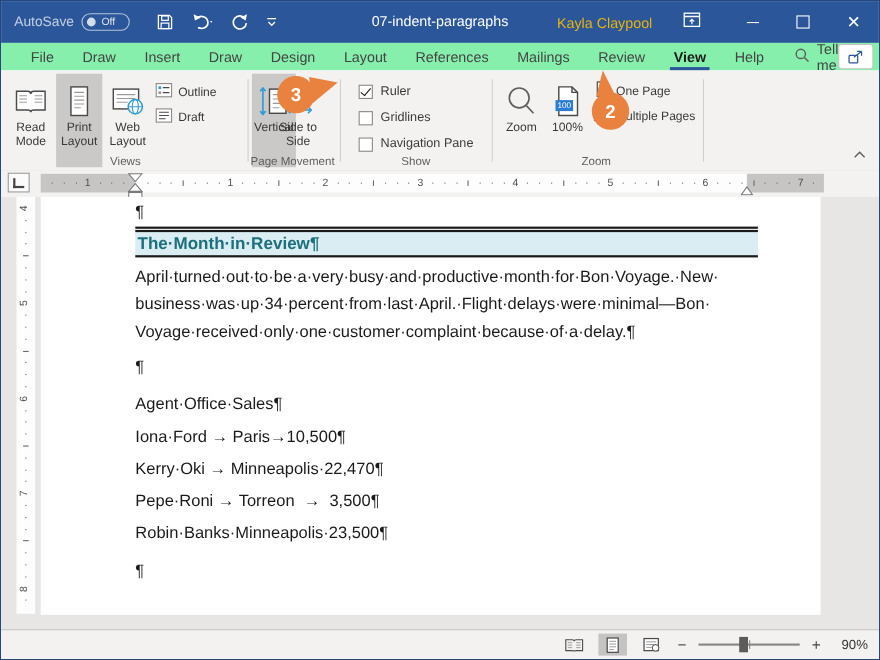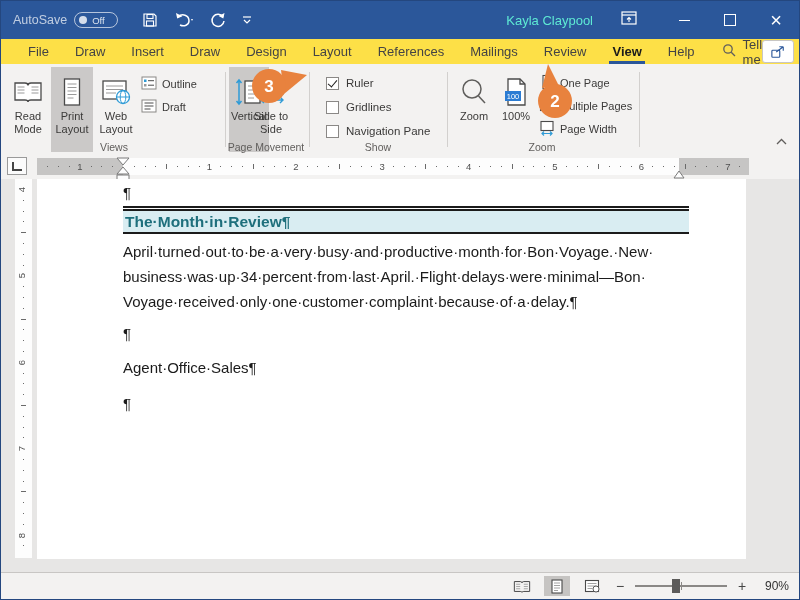--- a/index.html
+++ b/index.html
@@ -8,29 +8,29 @@
   
   .titlebar{position:absolute;left:0;top:0;right:0;height:38px;background:#2b579a;display:flex;align-items:center;color:#fff;}
   .autosave{display:flex;align-items:center;gap:7px;margin-left:12px;font-size:12.5px;color:rgba(255,255,255,.7);}
   .toggle{width:44px;height:16px;border:1px solid rgba(255,255,255,.65);border-radius:9px;display:flex;align-items:center;padding:0 4px;gap:5px;box-sizing:border-box;}
   .toggle-dot{width:8px;height:8px;border-radius:50%;background:rgba(255,255,255,.8);}
   .toggle-label{font-size:9.5px;color:rgba(255,255,255,.85);}
   .qat{display:flex;align-items:center;gap:16px;margin-left:24px;}
   .qat svg{display:block;}
   .tb-title{position:absolute;left:50%;transform:translateX(-50%);top:0;line-height:38px;font-size:13px;color:#fff;white-space:nowrap;}
   .tb-right{margin-left:auto;display:flex;align-items:center;height:100%;}
-  .tb-user{font-size:13px;margin-right:28px;color:#5eead4;}
+  .tb-user{font-size:13px;margin-right:28px;color:#eab308;}
   .ribbonopts{margin-right:24px;}
   .winbtn{width:46px;height:100%;display:flex;align-items:center;justify-content:center;color:#fff;}
   .minbar{width:11px;border-top:1.2px solid #fff;display:block;}
   .maxbox{width:10px;height:10px;border:1.2px solid #fff;display:block;}
   .closex{font-size:20px;font-weight:300;line-height:1;}
 
   
-  .tabsrow{position:absolute;left:0;top:38px;right:0;height:25px;background:#fde047;display:flex;align-items:center;}
+  .tabsrow{position:absolute;left:0;top:38px;right:0;height:25px;background:#86efac;display:flex;align-items:center;}
   #ribbon-tabs{display:flex;align-items:center;padding-left:14px;}
   .rtab{padding:0 13px;font-size:13px;color:#444;line-height:25px;position:relative;cursor:default;}
   .rtab.active{color:#1b1b1b;font-weight:700;}
   .rtab.active::after{content:"";position:absolute;left:10px;right:10px;bottom:0;height:3px;background:#2b579a;}
   .tellme{display:flex;align-items:center;gap:7px;font-size:13px;color:#444;margin-left:14px;}
   .tabbtns{margin-left:auto;display:flex;gap:14px;margin-right:10px;}
   .tabbtn{width:30px;height:21px;border:1px solid #c8c6c4;border-radius:3px;background:#fff;display:flex;align-items:center;justify-content:center;}
 
   
   .ribbon{position:absolute;left:0;top:63px;right:0;height:91px;background:#f3f2f1;border-bottom:1px solid #e1dfdd;}
@@ -126,20 +126,21 @@
             <path d="M14.5 1 L13.3 6.6 L8.6 4 Z" fill="#fff"></path>
           </svg>
         </span>
       <span>
           <svg width="10" height="10" viewBox="0 0 10 10">
             <line x1="1" y1="2" x2="9" y2="2" stroke="#fff" stroke-width="1.2"></line>
             <path d="M2 5 L5 8 L8 5" fill="none" stroke="#fff" stroke-width="1.2"></path>
           </svg>
         </span>
     </div>
+    <div class="tb-title">07-indent-paragraphs</div>
     <div class="tb-right">
       <span class="tb-user">Kayla Claypool</span>
       <span class="ribbonopts"><svg width="16" height="14" viewBox="0 0 16 14">
             <rect x="1" y="1" width="14" height="12" fill="none" stroke="#fff" stroke-width="1.2"></rect>
             <line x1="1" y1="4" x2="15" y2="4" stroke="#fff" stroke-width="1.2"></line>
             <path d="M8 11 V6.5 M6 8.5 L8 6.5 L10 8.5" fill="none" stroke="#fff" stroke-width="1.1"></path>
           </svg></span>
       <span class="winbtn">
           <span class="minbar"></span>
         </span>
@@ -305,27 +306,20 @@
               <path d="M6 5 h5 M6 8 h5 M6 11 h3" stroke="#9a9a9a" stroke-width="1"></path>
             </svg></span>
         <span>One Page</span>
       </div>
       <div class="smallbtn">
         <span><svg width="16" height="16" viewBox="0 0 16 16">
               <rect x="1.5" y="2.5" width="7" height="11" fill="#fff" stroke="#4a4a4a" stroke-width="1.1"></rect>
               <rect x="9" y="2.5" width="5.5" height="11" fill="#fff" stroke="#4a4a4a" stroke-width="1.1"></rect>
             </svg></span>
         <span>Multiple Pages</span>
-      </div>
-      <div class="smallbtn">
-        <span><svg width="16" height="16" viewBox="0 0 16 16">
-              <rect x="2" y="1.5" width="12" height="9" fill="#fff" stroke="#4a4a4a" stroke-width="1.1"></rect>
-              <path d="M3 13.5 h10 M5 11.5 L3 13.5 L5 15.5 M11 11.5 L13 13.5 L11 15.5" fill="none" stroke="#2f9bd6" stroke-width="1.2"></path>
-            </svg></span>
-        <span>Page Width</span>
       </div>
     </div>
     <div class="grp-label" style="left:446px;width:190px">Zoom</div>
     <div class="rdiv" style="left:638px"></div>
 
     <span class="collapse"><svg width="11" height="7" viewBox="0 0 11 7">
           <path d="M1 6 L5.5 1.5 L10 6" fill="none" stroke="#605e5c" stroke-width="1.3"></path>
         </svg></span>
   </div>
 
@@ -454,20 +448,26 @@
         <div class="pmark doc-line">¶</div>
         <div class="heading-rule"></div>
         <div class="heading doc-line">The·Month·in·Review¶</div>
         <div id="body-par">
             <div class="doc-line">April·turned·out·to·be·a·very·busy·and·productive·month·for·Bon·Voyage.·New·</div>
             <div class="doc-line">business·was·up·34·percent·from·last·April.·Flight·delays·were·minimal—Bon·</div>
             <div class="doc-line">Voyage·received·only·one·customer·complaint·because·of·a·delay.¶</div>
           </div>
         <div class="empty-p doc-line">¶</div>
         <div class="table-title doc-line">Agent·Office·Sales¶</div>
+        <div id="doc-rows">
+            <div class="doc-line doc-row">Iona·Ford → Paris→10,500¶</div>
+            <div class="doc-line doc-row">Kerry·Oki → Minneapolis·22,470¶</div>
+            <div class="doc-line doc-row">Pepe·Roni → Torreon  →  3,500¶</div>
+            <div class="doc-line doc-row">Robin·Banks·Minneapolis·23,500¶</div>
+          </div>
         <div class="trailing-p doc-line">¶</div>
       </div>
     </div>
   </div>
 
   <div class="statusbar">
     <div class="sb-right">
       <span class="sb-btn">
           <svg width="18" height="13" viewBox="0 0 20 14">
             <path d="M1.5 1.5 h6.5 q2 0 2 1.5 q0 -1.5 2 -1.5 h6.5 v11 h-6.5 q-2 0 -2 1 q0 -1 -2 -1 H1.5 z" fill="none" stroke="#4a4a4a" stroke-width="1.1"></path>

